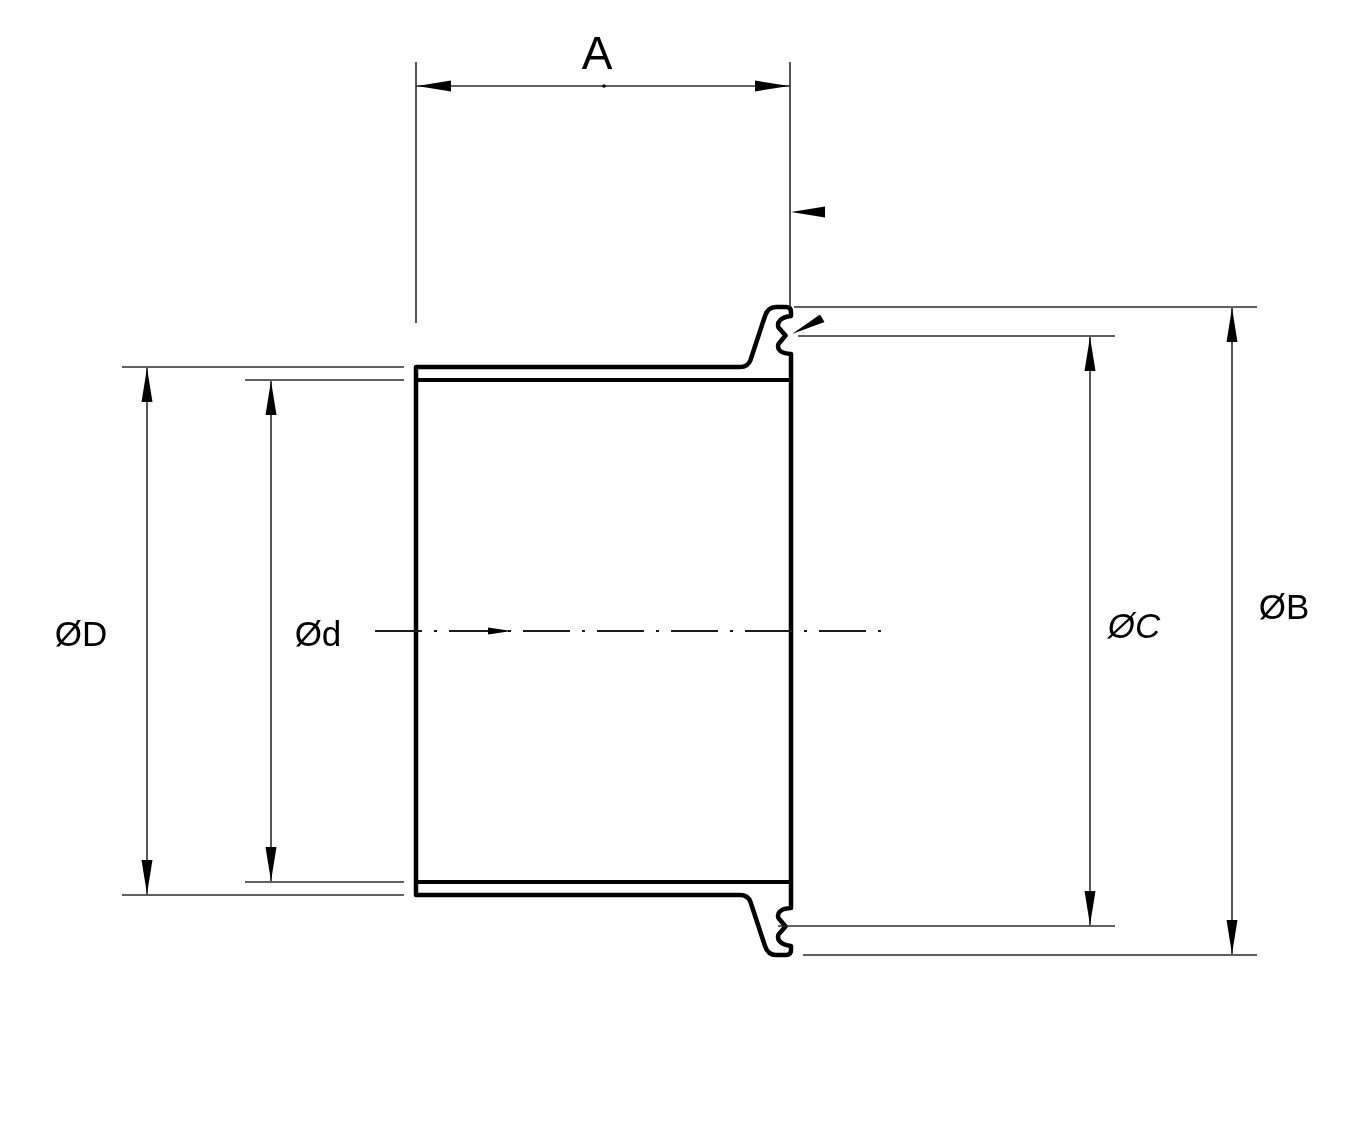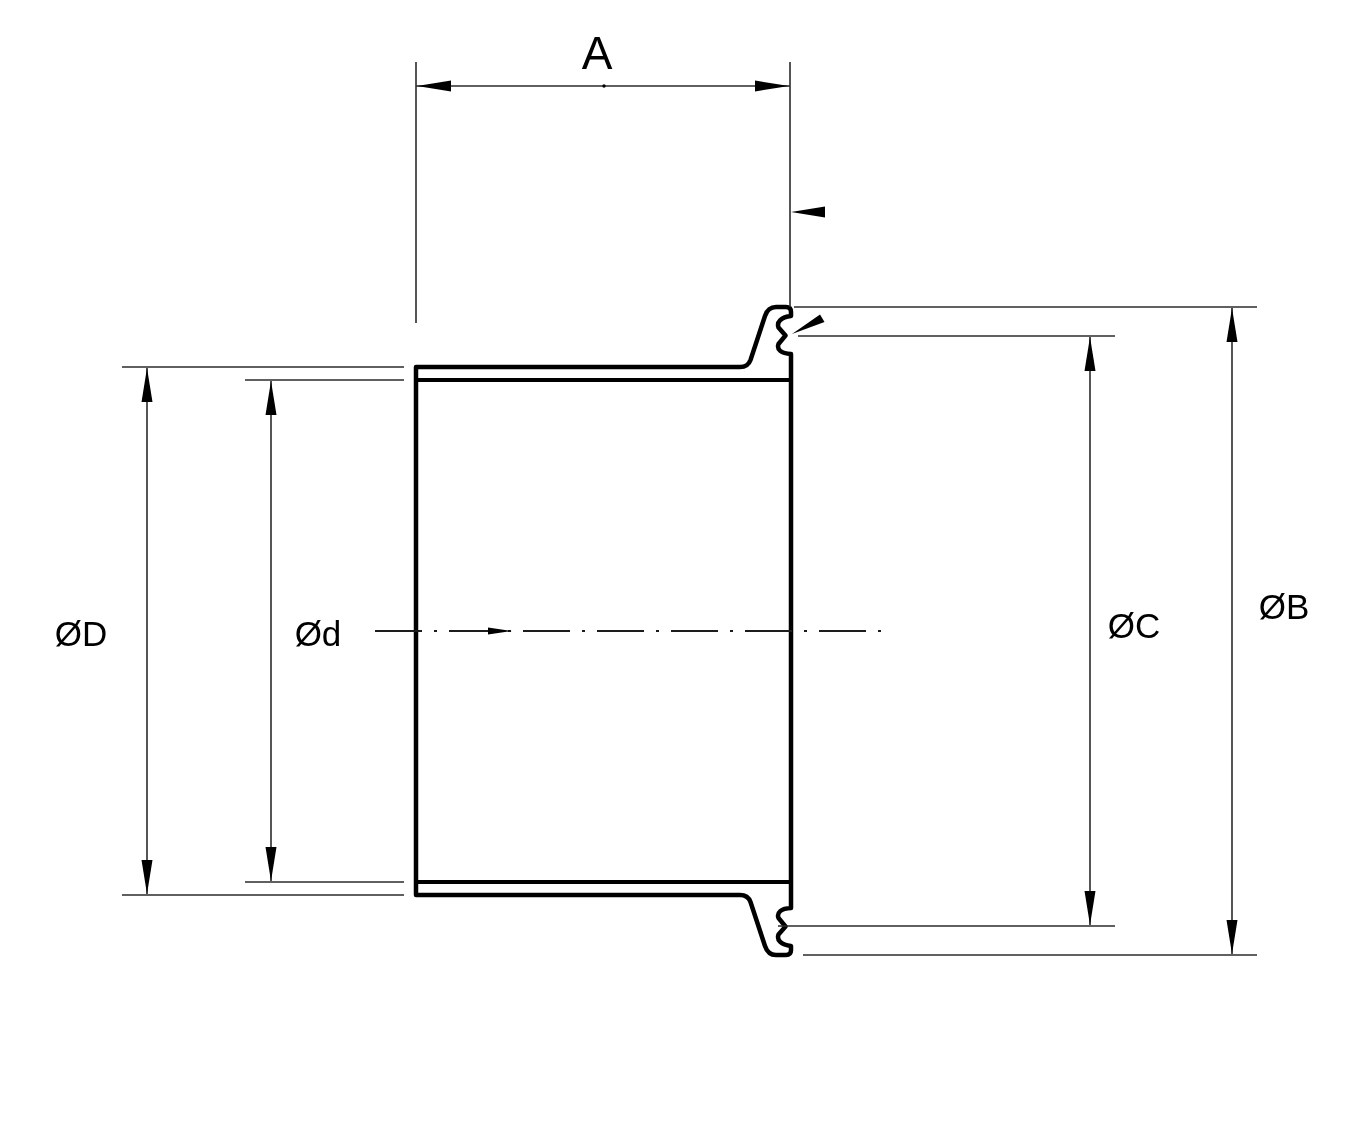--- a/index.html
+++ b/index.html
@@ -120,16 +120,16 @@
       <polygon points="1232,954 1226.5,920 1237.5,920" fill="#000000" stroke="none"></polygon>
     </g>
   </svg>
 
   <span class="dim-label label-a" style="left:597px;  top:53px;">A</span>
 
   <span class="dim-label label-dia" style="left:81px;   top:633px;">ØD</span>
 
   <span class="dim-label label-dia" style="left:318px;  top:633px;">Ød</span>
 
-  <span class="dim-label label-dia" style="left:1134px; top:625px;">ØC</span>
+  <span class="dim-label label-dia" style="left:1134px; top:625px;font-style:italic;">ØC</span>
 
   <span class="dim-label label-dia" style="left:1284px; top:606px;">ØB</span>
 </div>
 
 </body></html>

